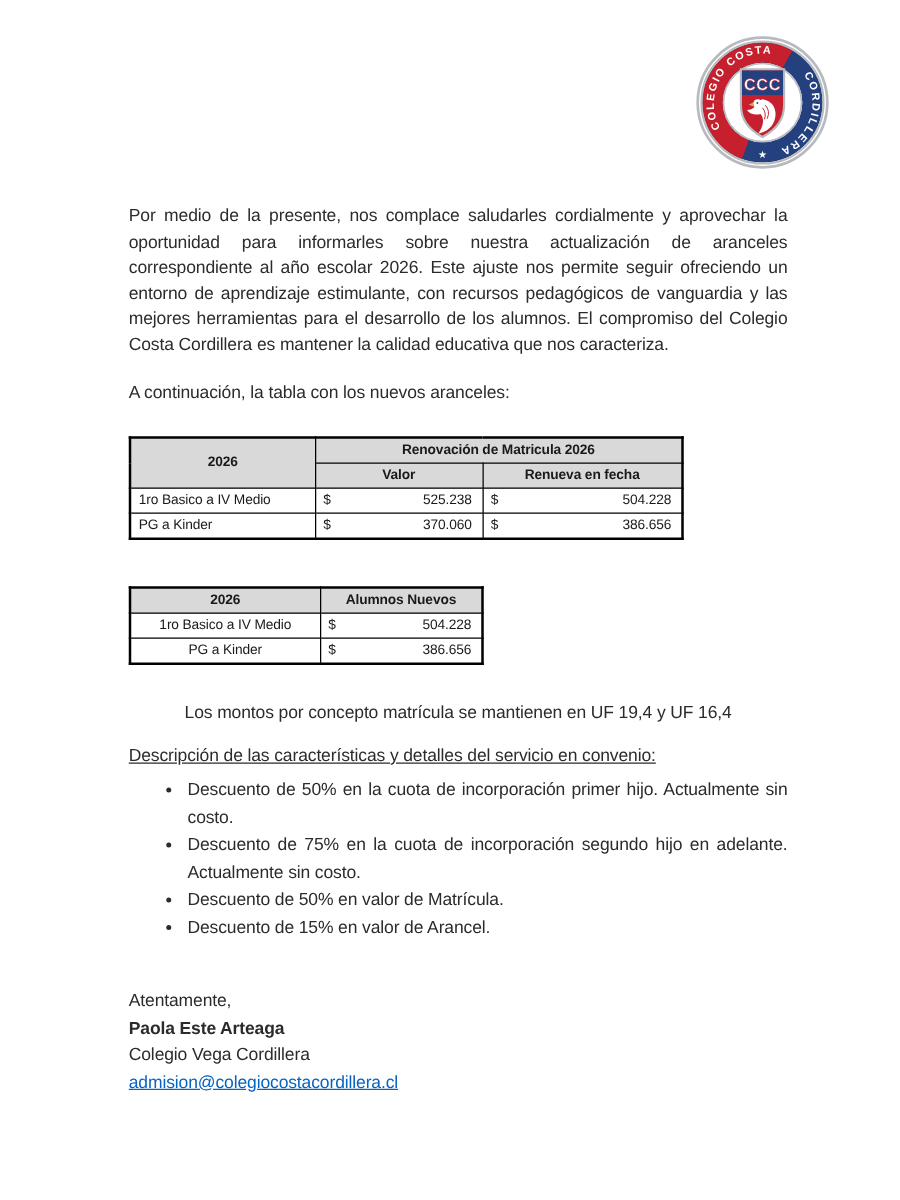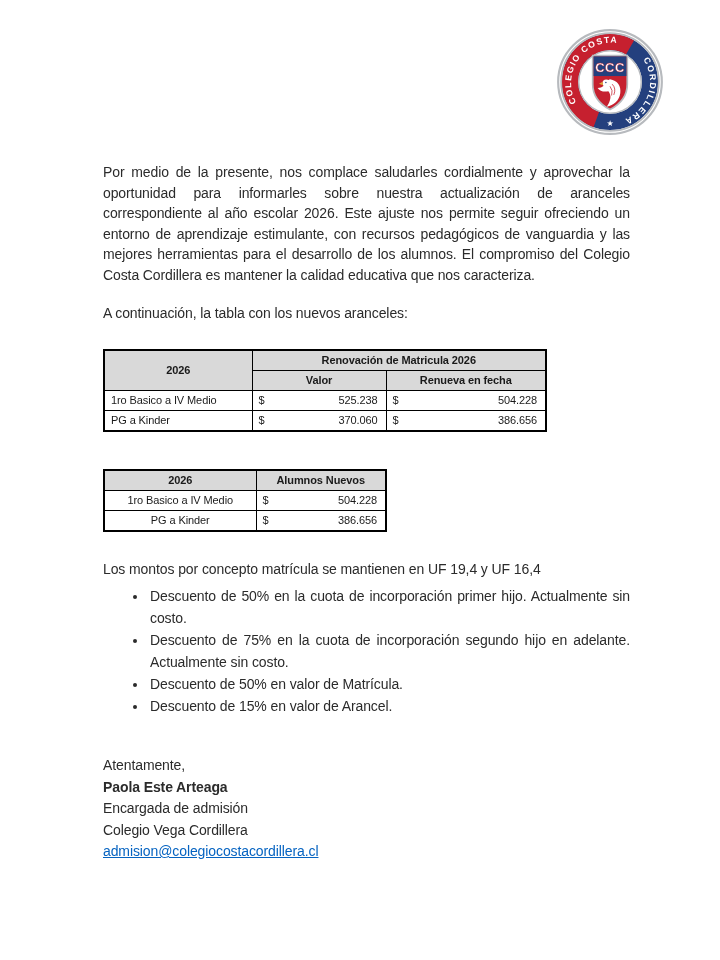--- a/index.html
+++ b/index.html
@@ -28,21 +28,21 @@
   .t2 { margin-top: 37px; width: 282px; border: 2px solid #000; }
   td { border: 1px solid #000; padding: 2px 6px; height: 19px; vertical-align: middle; }
   td.hdr { background: #d9d9d9; font-weight: bold; text-align: center; }
   .t1 col.c1 { width: 148px; } .t1 col.c2 { width: 134px; } .t1 col.c3 { width: 160px; }
   .t2 col.c1 { width: 152px; } .t2 col.c2 { width: 130px; }
   td.label { text-align: left; }
   .t2 td.label { text-align: center; }
   td.money { padding: 0; }
   td.money .mwrap { display: flex; justify-content: space-between; align-items: center; padding: 2px 8px 2px 6px; }
 
-  .uf-note { margin-top: 27px; }
+  .uf-note { margin-top: 27px; text-align: center; }
   .services-heading { margin-top: 15px; text-decoration: underline; }
 
   ul.discounts { margin-top: 6px; padding-left: 45px; }
   ul.discounts li { text-align: justify; line-height: 22px; padding-left: 2px; }
 
   .closing { margin-top: 20px; }
 
   .signature { margin-top: 38px; line-height: 21.5px; }
   .signer-name { font-weight: bold; }
   .email a { color: #0563c1; text-decoration: underline; cursor: pointer; }
@@ -173,32 +173,32 @@
                 <span>$</span>
                 <span>386.656</span>
               </div>
             </td>
       </tr>
     </tbody>
       </table>
 
     <p class="uf-note">Los montos por concepto matrícula se mantienen en UF 19,4 y  UF 16,4</p>
 
+    <p class="services-heading">Descripción de las características y detalles del servicio en convenio:</p>
 
     <ul class="discounts">
       <li>Descuento de 50% en la cuota de incorporación primer hijo. Actualmente sin costo.</li>
       <li>Descuento de 75% en la cuota de incorporación segundo hijo en adelante. Actualmente sin costo.</li>
       <li>Descuento de 50% en valor de Matrícula.</li>
       <li>Descuento de 15% en valor de Arancel.</li>
     </ul>
 
 
     <div class="signature">
       <div>Atentamente,</div>
       <div class="signer-name">Paola Este Arteaga</div>
-      <div>Encargada de admisión</div>
       <div>Colegio Vega Cordillera</div>
       <div class="email"><a>admision@colegiocostacordillera.cl</a></div>
 
     </div>
 
   </div>
 </div>
 
 </body></html>

